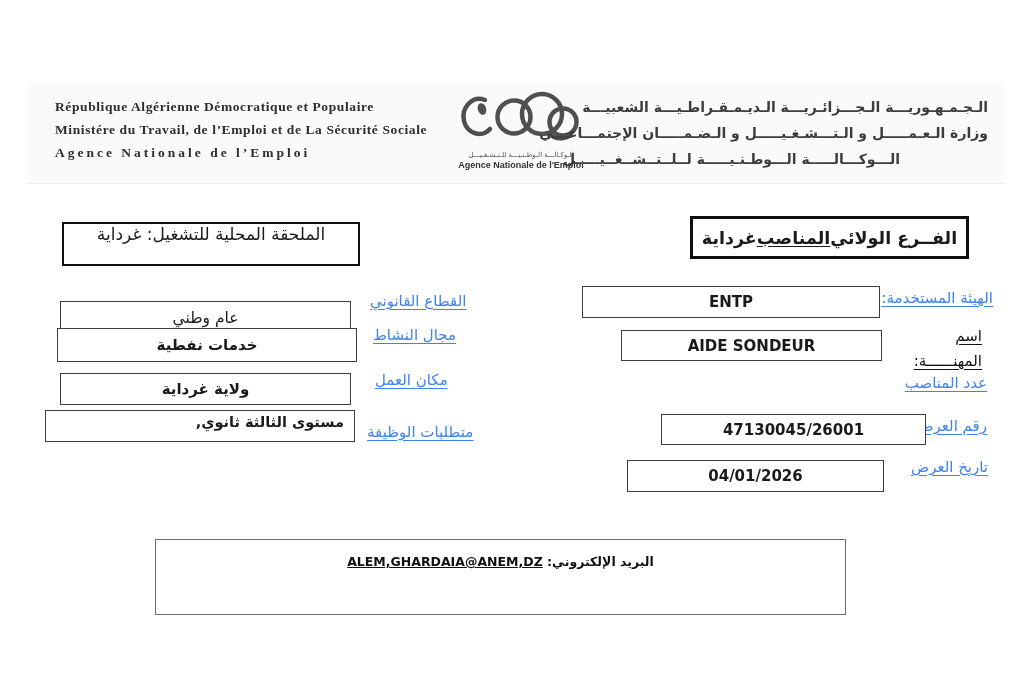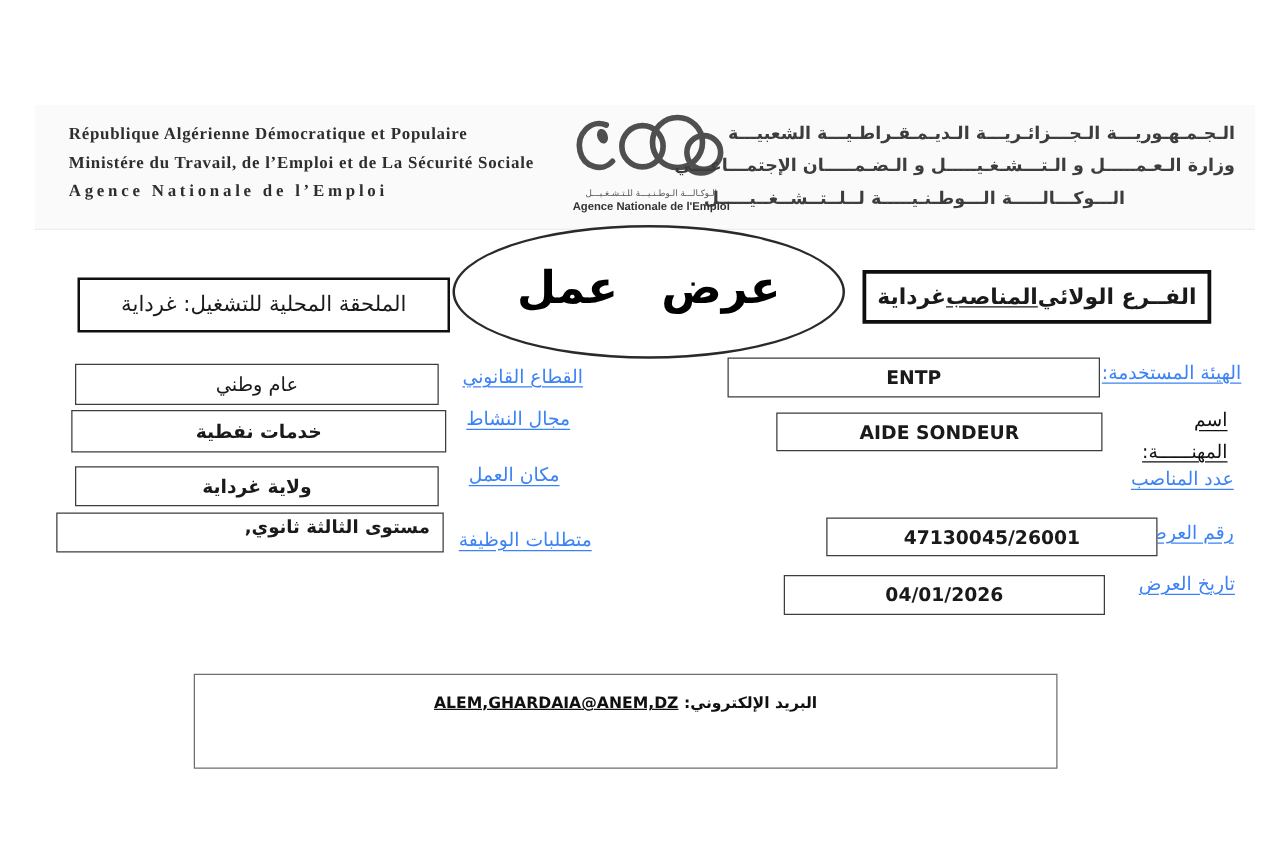--- a/index.html
+++ b/index.html
@@ -50,21 +50,21 @@
     word-spacing:22px; padding-bottom:6px;
   }
   .wilaya-box {
     position:absolute; left:690px; top:216px; width:273px; height:37px;
     border:3px solid #0f0f0f; display:flex; align-items:center; justify-content:center;
     direction:rtl; font-weight:bold; font-size:17.5px; white-space:nowrap; background:#fff;
   }
   .wilaya-box .u { text-decoration:underline; text-underline-offset:2px; }
   .annex-box {
     position:absolute; left:62px; top:222px; width:294px; height:40px;
-    border:2px solid #0f0f0f; display:flex; align-items:center; justify-content:center;
+    border:2px solid #0f0f0f; display:flex; align-items:flex-start; justify-content:center;
     direction:rtl; font-size:17px; white-space:nowrap; background:#fff;
   }
 
   
   .lbl {
     position:absolute; direction:rtl; font-size:15px; color:#3b82f6;
     text-decoration:underline; text-underline-offset:3px; white-space:nowrap;
   }
   .lbl2 {
     position:absolute; direction:rtl; font-size:15px; color:#111;
@@ -118,23 +118,20 @@
     <div class="logo-caption-ar">الـوكـالـــة الـوطـنـيـــة للـتـشـغـيـــل</div>
     <div class="logo-caption-fr">Agence Nationale de l'Emploi</div>
   </div>
 
   <div class="ar-block">
     <div>الـجـمـهـوريـــة الـجـــزائـريـــة الـديـمـقـراطـيـــة الشعبيـــة</div>
     <div>وزارة الـعـمـــــل و الـتـــشـغـيـــــل و الـضـمـــــان الإجتمـــاعـــي</div>
     <div class="ar-line3">الـــوكـــالـــــة الـــوطـنـيـــــة لــلــتــشــغــيـــــل</div>
   </div>
 
-  <div class="oval">
-    <span class="oval-text">عرض عمل</span>
-  </div>
 
   <div class="wilaya-box">
     <span>الفــرع الولائي </span>
     <span class="u">المناصب</span>
     <span> غرداية</span>
   </div>
 
   <div class="annex-box">
     <span>الملحقة المحلية للتشغيل: غرداية</span>
   </div>
@@ -151,21 +148,21 @@
   <div class="vbox" style="left:582px; top:286px; width:296px; height:30px;">ENTP</div>
   <div class="vbox" style="left:621px; top:330px; width:259px; height:29px;">AIDE SONDEUR</div>
   <div class="vbox ltr" style="left:661px; top:414px; width:263px; height:29px;">47130045/26001</div>
   <div class="vbox ltr" style="left:627px; top:460px; width:255px; height:30px;">04/01/2026</div>
 
   <div class="lbl" style="left:370px; top:292px;">القطاع القانوني</div>
   <div class="lbl" style="left:373px; top:326px;">مجال النشاط</div>
   <div class="lbl" style="left:375px; top:371px;">مكان العمل</div>
   <div class="lbl" style="left:367px; top:423px;">متطلبات الوظيفة</div>
 
-  <div class="vbox normal" style="left:60px; top:291px; width:289px; height:31px;">عام وطني</div>
+  <div class="vbox normal" style="left:60px; top:301px; width:289px; height:31px;">عام وطني</div>
   <div class="vbox" style="left:57px; top:328px; width:298px; height:32px;">خدمات نفطية</div>
   <div class="vbox" style="left:60px; top:373px; width:289px; height:30px;">ولاية غرداية</div>
   <div class="vbox right-al" style="left:45px; top:410px; width:310px; height:32px;">مستوى الثالثة ثانوي,</div>
 
   <div class="footer-box">
     <div class="footer-line2">
       <span>البريد الإلكتروني: </span><span class="email">ALEM,GHARDAIA@ANEM,DZ</span>
     </div>
   </div>
 

